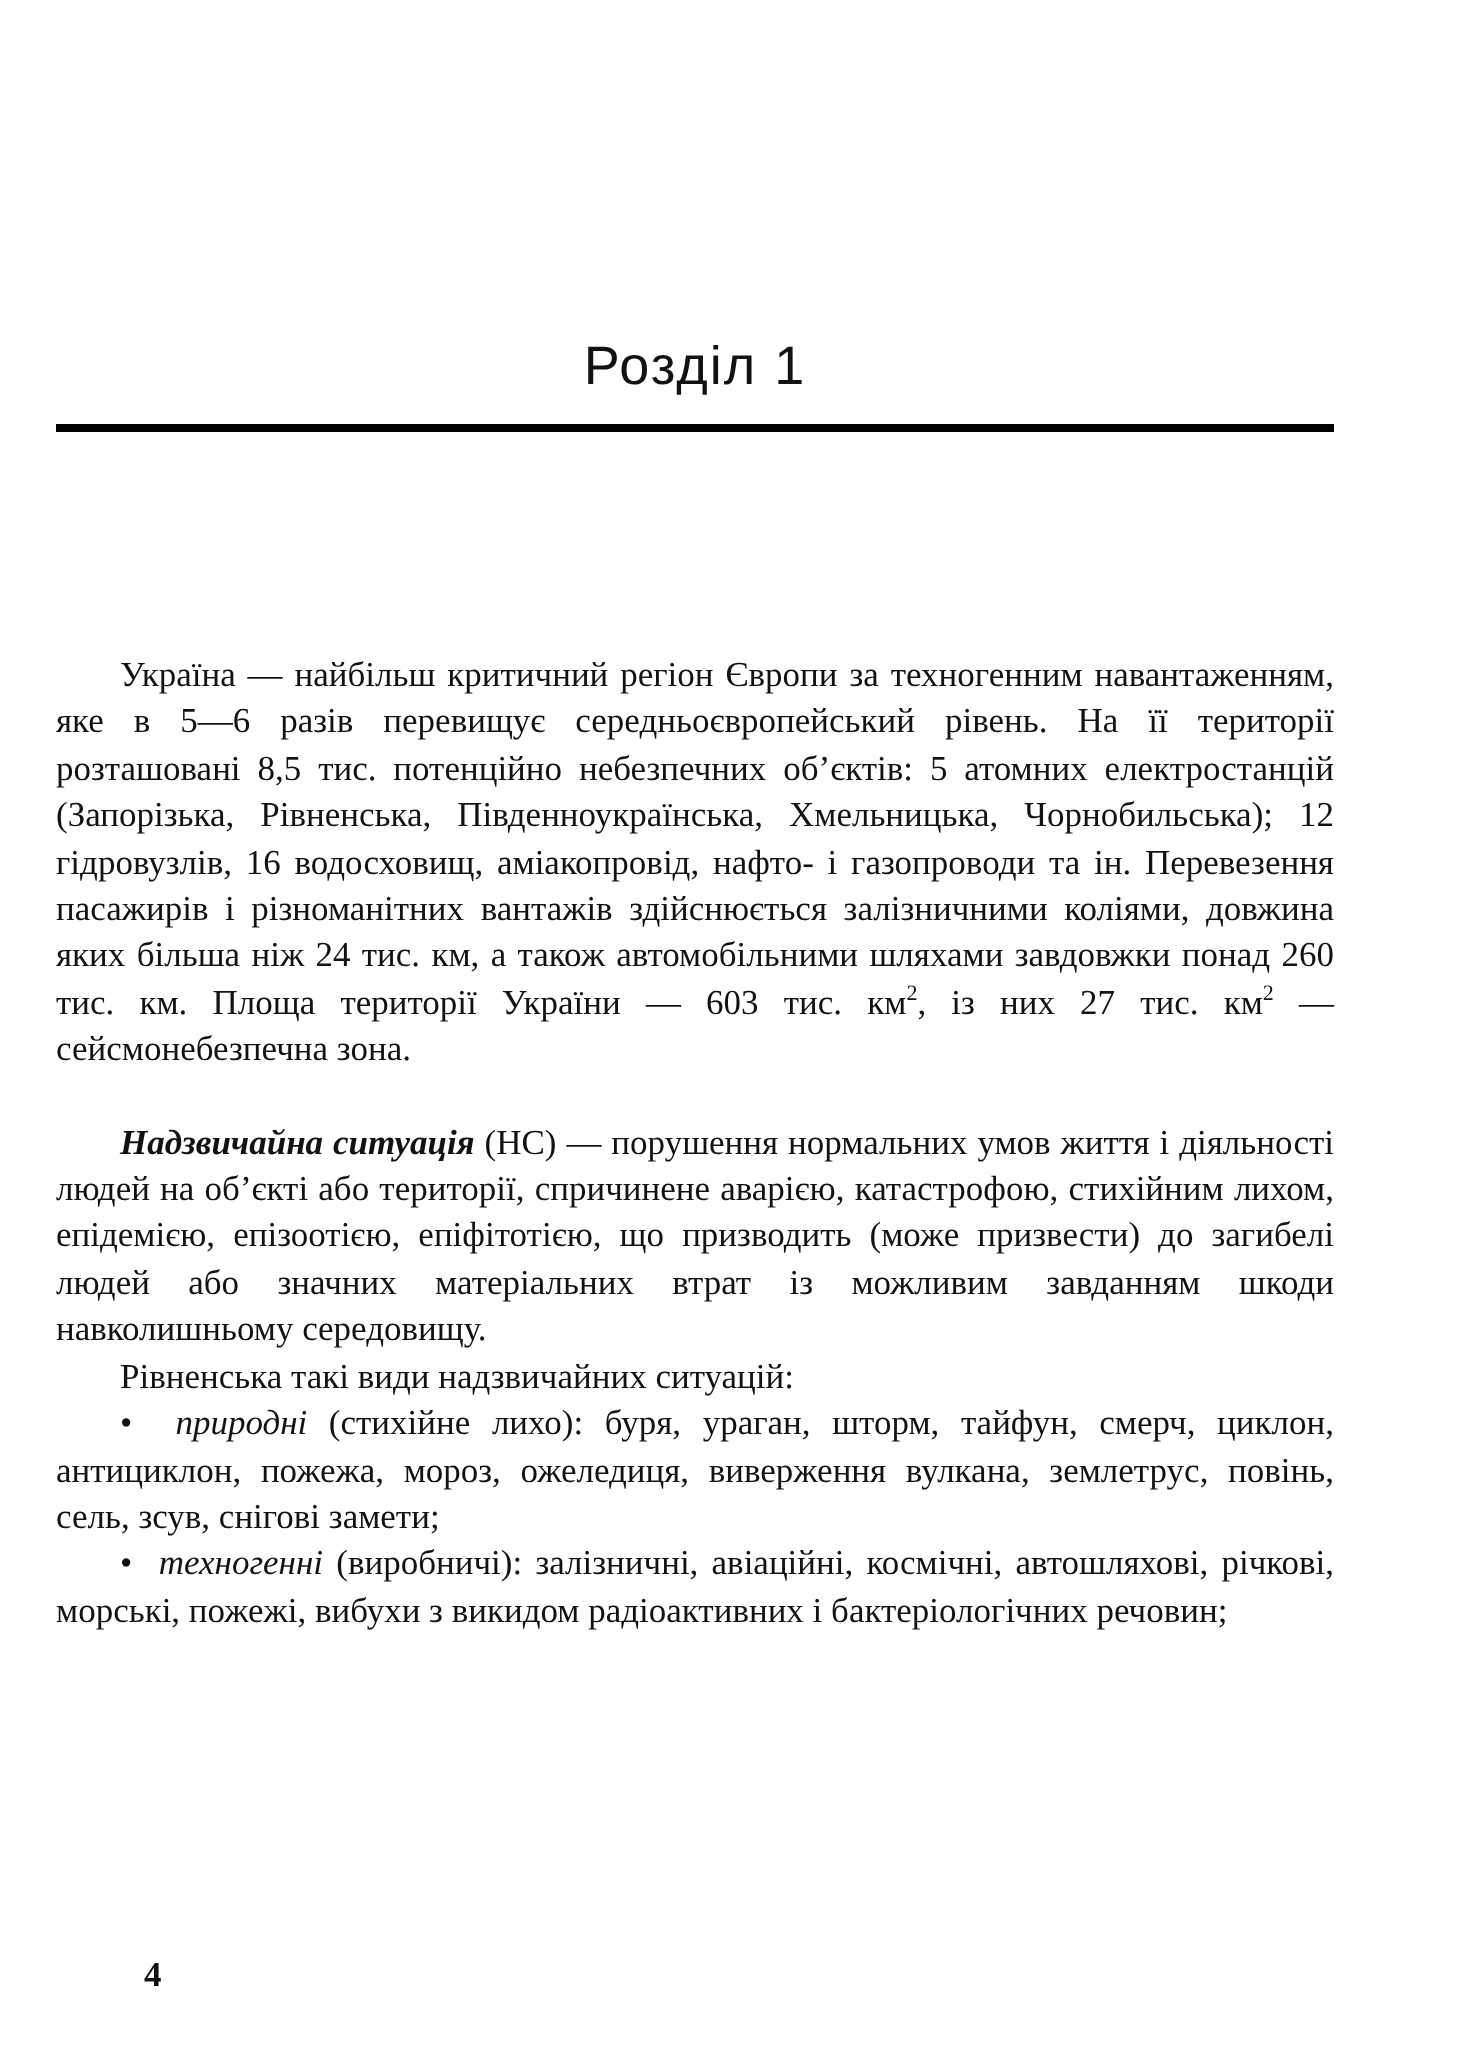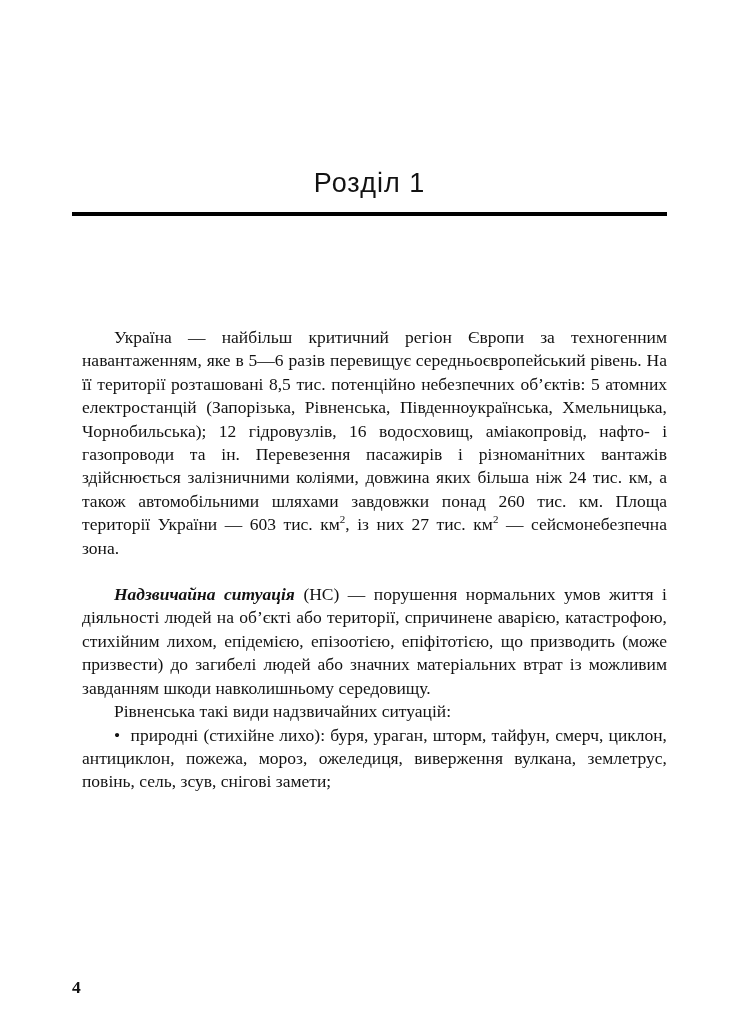--- a/index.html
+++ b/index.html
@@ -6,21 +6,21 @@
     margin: 0;
     padding: 0;
     background: #ffffff;
   }
   .page {
     position: relative;
     width: 739px;
     height: 1024px;
     background: #ffffff;
     box-sizing: border-box;
-    padding: 168px 72px 0 72px;
+    padding: 168px 72px 0 28px;
     font-family: "Liberation Serif", "DejaVu Serif", serif;
     color: #121212;
     overflow: hidden;
   }
   .chapter-label {
     text-align: center;
     font-family: "Liberation Sans", "DejaVu Sans", sans-serif;
     font-size: 27px;
     font-weight: 400;
     letter-spacing: 1px;
@@ -40,21 +40,20 @@
     margin-top: 14px;
     height: 4px;
     background: #000000;
     width: 100%;
   }
   .body-text {
     margin-top: 110px;
     font-size: 17.5px;
     line-height: 23.4px;
     text-align: justify;
-    margin-left: 10px;
   }
   .para {
     margin: 0;
     text-indent: 32px;
   }
   .para.spaced-after {
     margin-bottom: 23px;
   }
   .para sup {
     font-size: 11px;
@@ -76,18 +75,19 @@
 
   <div class="chapter-label">Розділ 1</div>
 
 
   <div class="heading-rule"></div>
 
   <div class="body-text">
     <p class="para spaced-after"><span>Україна — найбільш критичний регіон Європи за техногенним навантаженням, яке в 5—6 разів перевищує середньоєвропейський рівень. На її території розташовані 8,5 тис. потенційно небезпечних об’єктів: 5 атомних електростанцій (Запорізька, Рівненська, Південноукраїнська, Хмельницька, Чорнобильська); 12 гідровузлів, 16 водосховищ, аміакопровід, нафто- і газопроводи та ін. Перевезення пасажирів і різноманітних вантажів здійснюється залізничними коліями, довжина яких більша ніж 24 тис. км, а також автомобільними шляхами завдовжки понад 260 тис. км. Площа території України — 603 тис. км</span><sup>2</sup><span>, із них 27 тис. км</span><sup>2</sup><span> — сейсмонебезпечна зона.</span></p>
     <p class="para"><span style="font-weight: bold; font-style: italic;">Надзвичайна ситуація</span><span> (НС) — порушення нормальних умов життя і діяльності людей на об’єкті або території, спричинене аварією, катастрофою, стихійним лихом, епідемією, епізоотією, епіфітотією, що призводить (може призвести) до загибелі людей або значних матеріальних втрат із можливим завданням шкоди навколишньому середовищу.</span></p>
     <p class="para"><span>Рівненська такі види надзвичайних ситуацій:</span></p>
-    <p class="para"><span>•&nbsp; </span><span style="">природні</span><span> (стихійне лихо): буря, ураган, шторм, тайфун, смерч, циклон, антициклон, пожежа, мороз, ожеледиця, виверження вулкана, землетрус, повінь, сель, зсув, снігові замети;</span></p>
+    <p class="para"><span>•&nbsp; </span><span style="font-style: italic;">природні</span><span> (стихійне лихо): буря, ураган, шторм, тайфун, смерч, циклон, антициклон, пожежа, мороз, ожеледиця, виверження вулкана, землетрус, повінь, сель, зсув, снігові замети;</span></p>
+    <p class="para"><span>•&nbsp; </span><span style="font-style: italic;">техногенні</span><span> (виробничі): залізничні, авіаційні, космічні, автошляхові, річкові, морські, пожежі, вибухи з викидом радіоактивних і бактеріологічних речовин;</span></p>
   </div>
 
   <div class="page-number">4</div>
 
 </div>
 
 </body></html>

